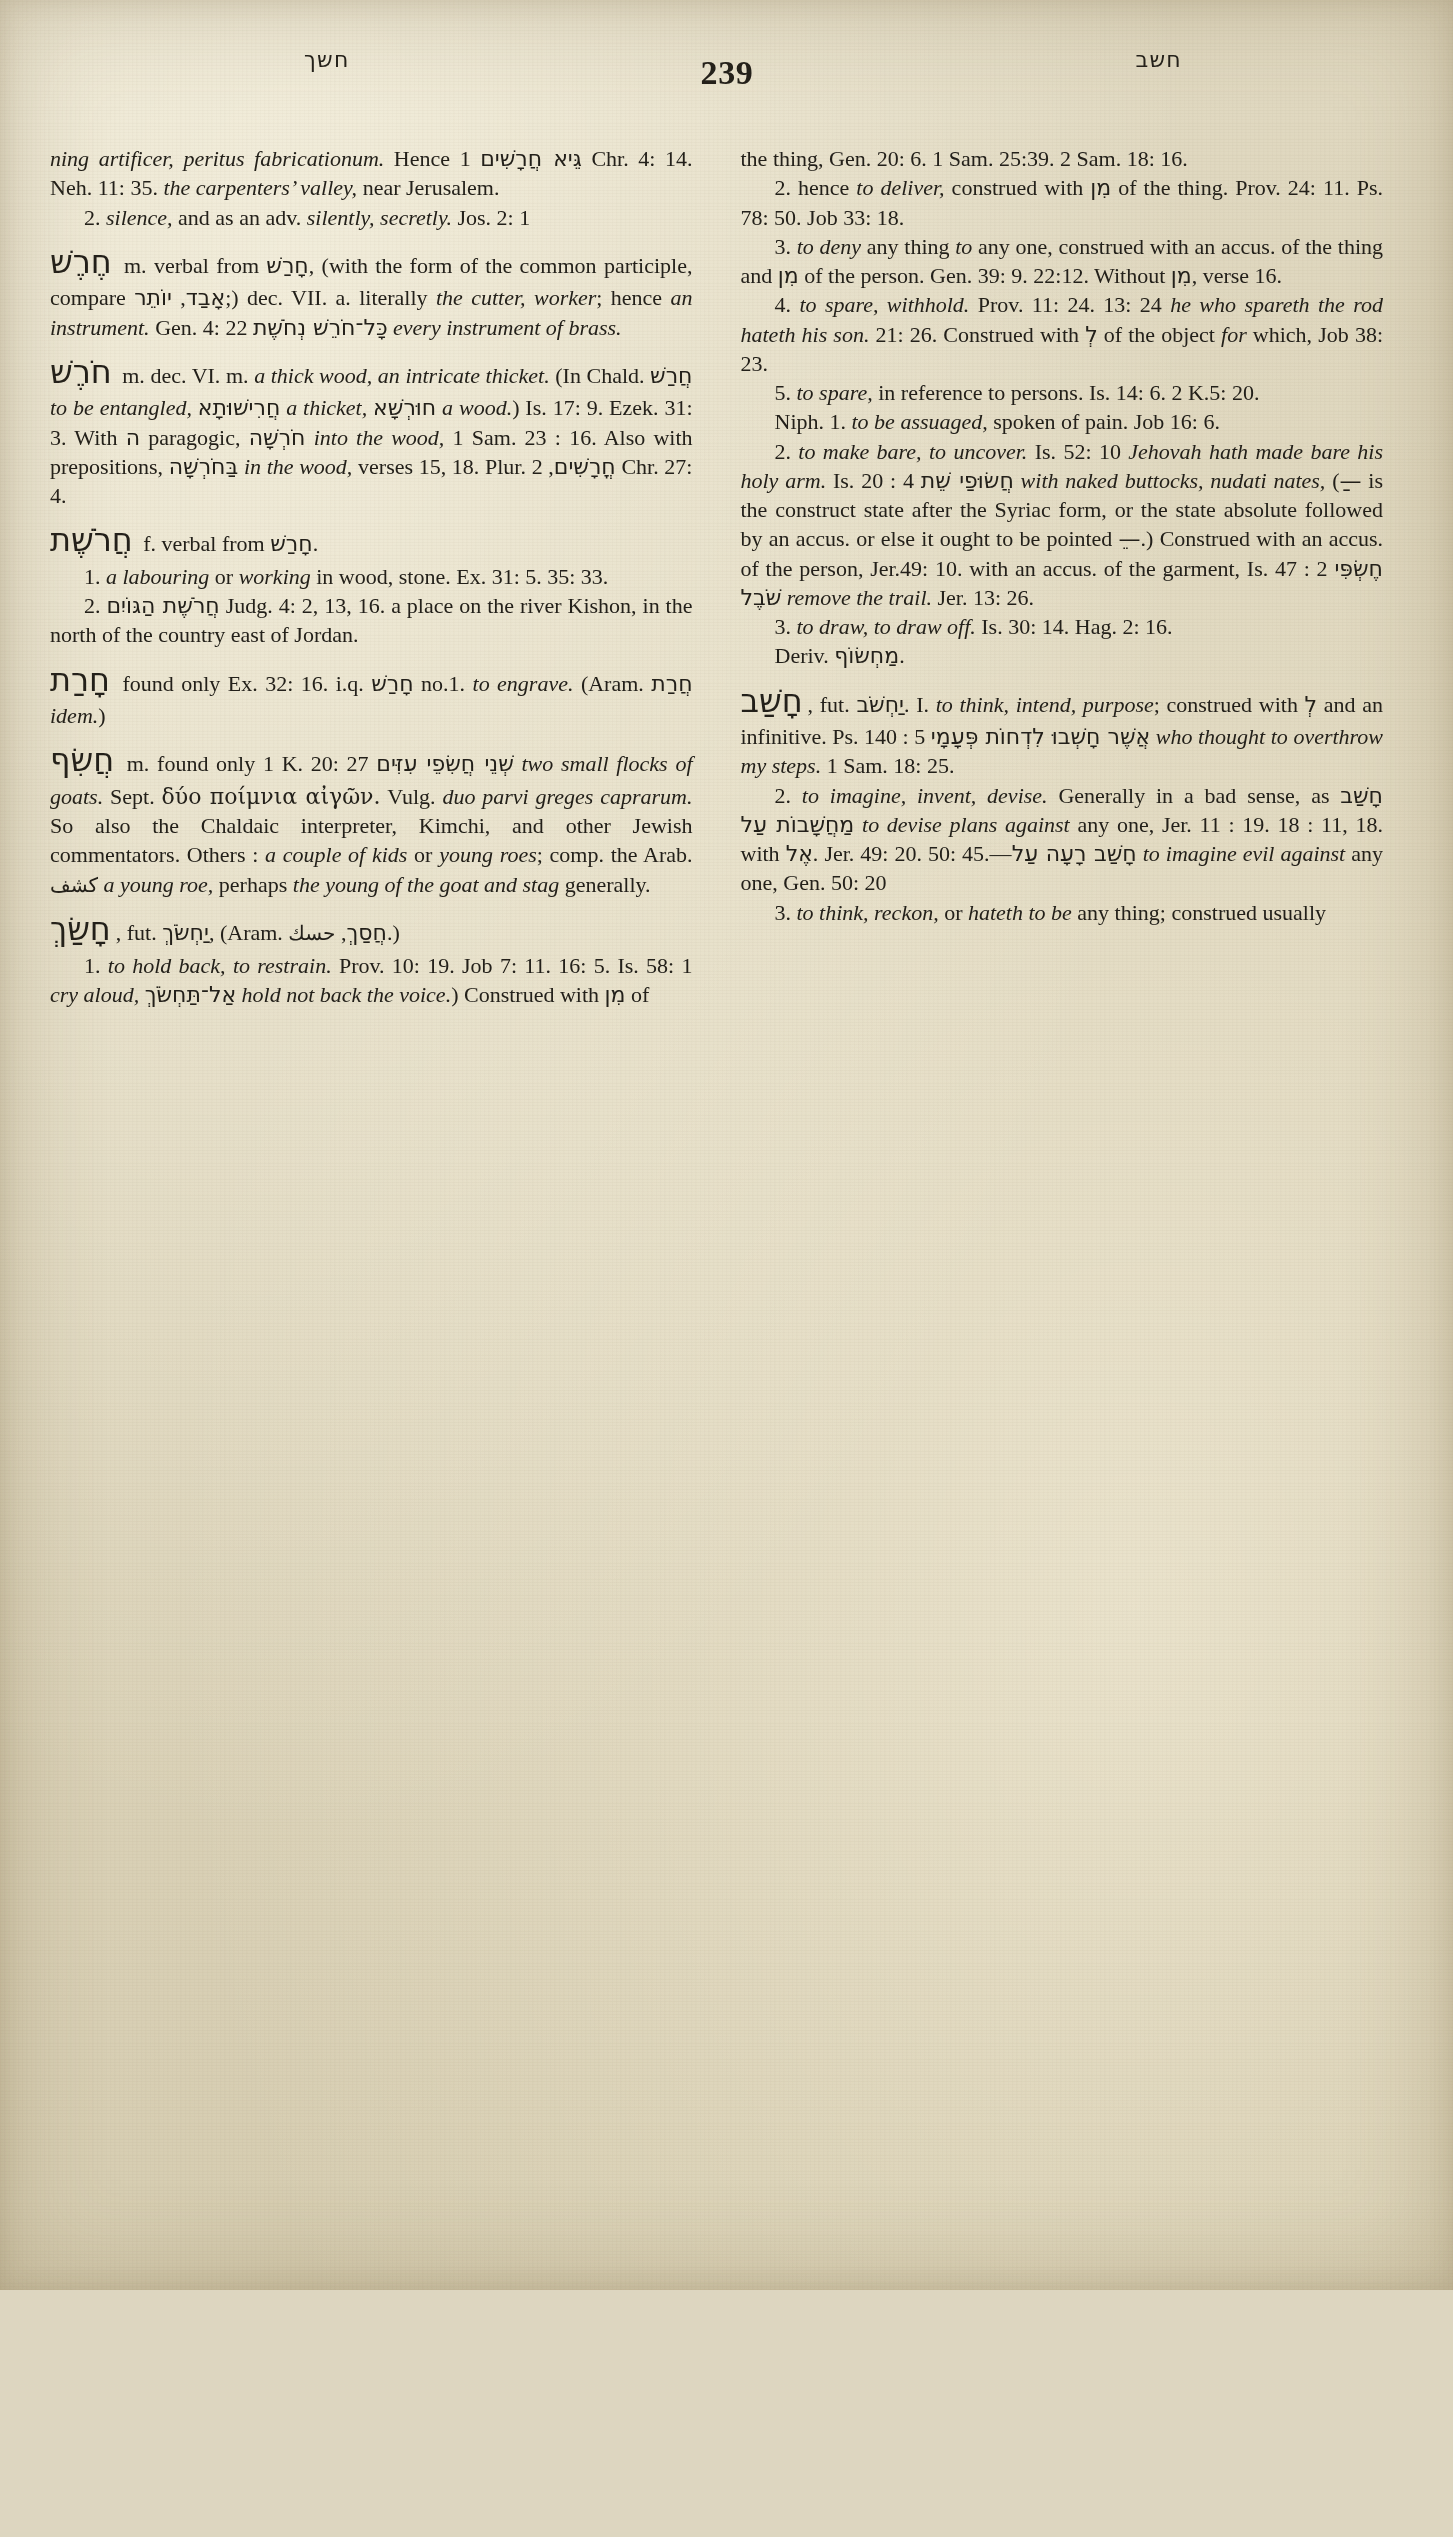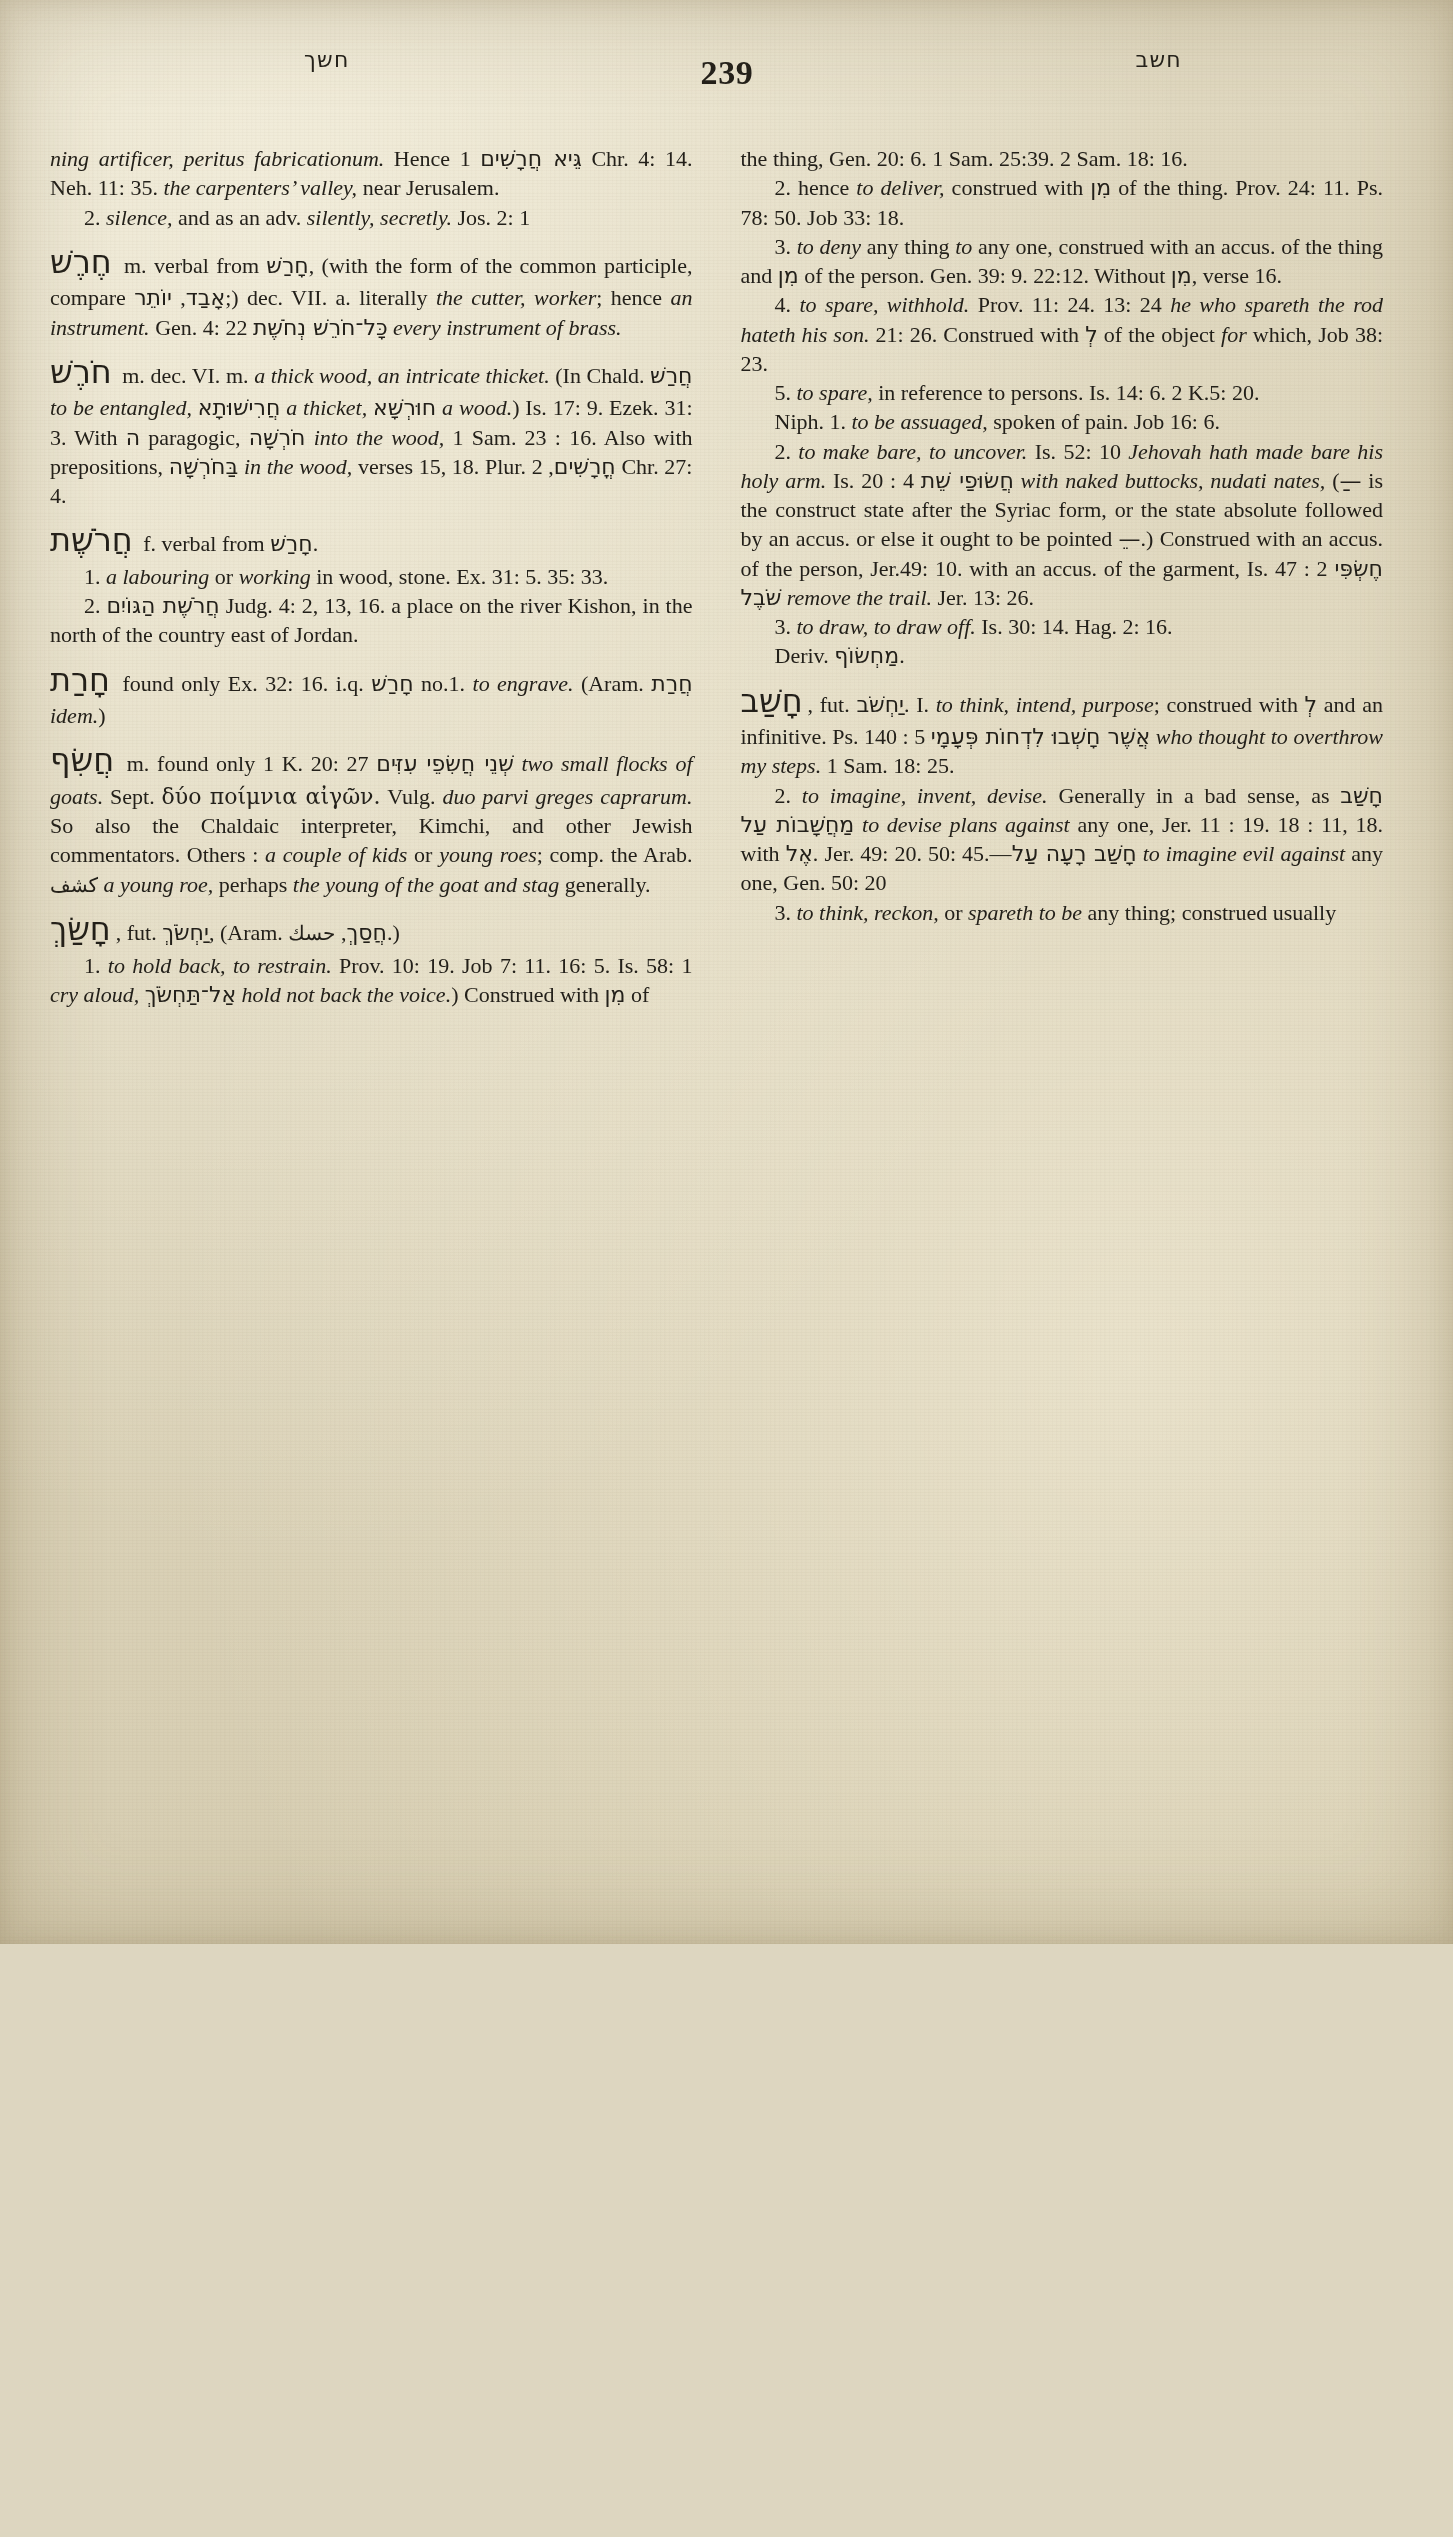--- a/index.html
+++ b/index.html
@@ -7,21 +7,21 @@
     width:1454px;
     height:2538px;
     background:#ddd6c0;
     font-family:"Liberation Serif", serif;
     color:#23201a;
     overflow:hidden;
   }
   .page{
     position:relative;
     width:1454px;
-    height:1944px;
+    height:2290px;
     background:
       radial-gradient(ellipse at 20% 12%, rgba(255,252,238,.55), rgba(255,252,238,0) 55%),
       radial-gradient(ellipse at 78% 70%, rgba(255,250,232,.45), rgba(255,250,232,0) 60%),
       linear-gradient(155deg,#e4ddc7 0%,#ded6bd 35%,#d8cfb4 70%,#d2c8aa 100%);
   }
   .grain{
     position:absolute;inset:0;
     background-image:
       repeating-linear-gradient(0deg, rgba(120,105,70,.045) 0px, rgba(120,105,70,.045) 0.6px, rgba(0,0,0,0) 1.3px, rgba(0,0,0,0) 3.2px),
       repeating-linear-gradient(90deg, rgba(120,105,70,.035) 0px, rgba(120,105,70,.035) 0.6px, rgba(0,0,0,0) 1.9px, rgba(0,0,0,0) 4.4px);
@@ -128,19 +128,19 @@
         <p class="p ind">2. hence <span class="it">to deliver,</span> construed with <span class="heb">מִן</span> of the thing. Prov. 24: 11. Ps. 78: 50. Job 33: 18.</p>
         <p class="p ind">3. <span class="it">to deny</span> any thing <span class="it">to</span> any one, construed with an accus. of the thing and <span class="heb">מִן</span> of the person. Gen. 39: 9. 22:12. Without <span class="heb">מִן</span>, verse 16.</p>
         <p class="p ind">4. <span class="it">to spare, withhold.</span> Prov. 11: 24. 13: 24 <span class="it">he who spareth the rod hateth his son.</span> 21: 26. Construed with <span class="heb">לְ</span> of the object <span class="it">for</span> which, Job 38: 23.</p>
         <p class="p ind">5. <span class="it">to spare,</span> in reference to persons. Is. 14: 6. 2 K.5: 20.</p>
         <p class="p ind">Niph. 1. <span class="it">to be assuaged,</span> spoken of pain. Job 16: 6.</p>
         <p class="p ind">2. <span class="it">to make bare, to uncover.</span> Is. 52: 10 <span class="it">Jehovah hath made bare his holy arm.</span> Is. 20 : 4 <span class="heb">חֲשׂוּפַי שֵׁת</span> <span class="it">with naked buttocks, nudati nates,</span> (<span class="heb">ַ—</span> is the construct state after the Syriac form, or the state absolute followed by an accus. or else it ought to be pointed <span class="heb">ֵ—</span>.) Construed with an accus. of the person, Jer.49: 10. with an accus. of the garment, Is. 47 : 2 <span class="heb">חֶשְׂפִּי שֹׁבֶל</span> <span class="it">remove the trail.</span> Jer. 13: 26.</p>
         <p class="p ind">3. <span class="it">to draw, to draw off.</span> Is. 30: 14. Hag. 2: 16.</p>
         <p class="p ind">Deriv. <span class="heb">מַחְשׂוֹף</span>.</p>
         <p class="p entry"><span class="lemma">חָשַׁב</span>, fut. <span class="heb">יַחְשֹׁב</span>. I. <span class="it">to think, intend, purpose</span>; construed with <span class="heb">לְ</span> and an infinitive. Ps. 140 : 5 <span class="heb">אֲשֶׁר חָשְׁבוּ לִדְחוֹת פְּעָמָי</span> <span class="it">who thought to overthrow my steps.</span> 1 Sam. 18: 25.</p>
         <p class="p ind">2. <span class="it">to imagine, invent, devise.</span> Generally in a bad sense, as <span class="heb">חָשַׁב מַחֲשָׁבוֹת עַל</span> <span class="it">to devise plans against</span> any one, Jer. 11 : 19. 18 : 11, 18. with <span class="heb">אֶל</span>. Jer. 49: 20. 50: 45.—<span class="heb">חָשַׁב רָעָה עַל</span> <span class="it">to imagine evil against</span> any one, Gen. 50: 20</p>
-        <p class="p ind">3. <span class="it">to think, reckon,</span> or <span class="it">spareth to be</span> any thing; construed usually</p>
+        <p class="p ind">3. <span class="it">to think, reckon,</span> or <span class="it">hateth to be</span> any thing; construed usually</p>
       </div>
   </div>
 
   <div class="edge-shade"></div>
 </div>
 
 
 </body></html>

